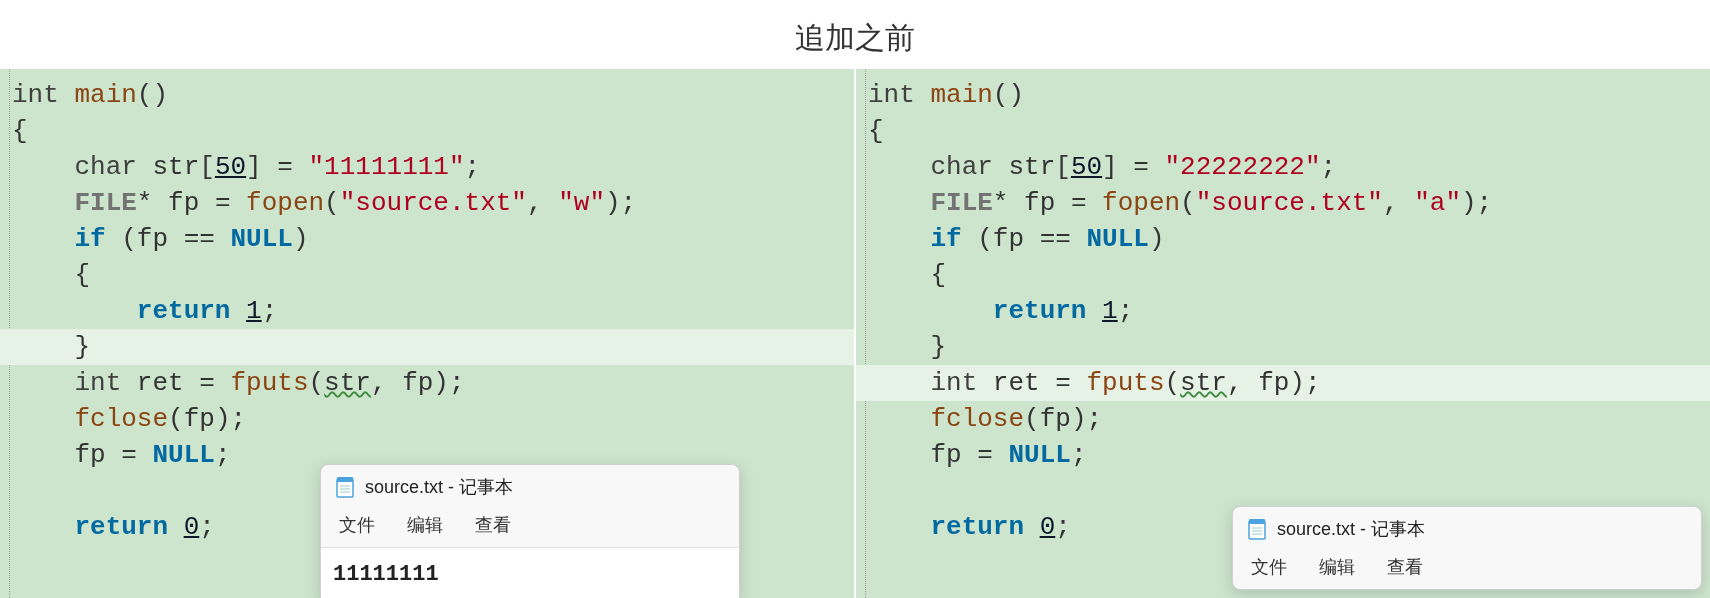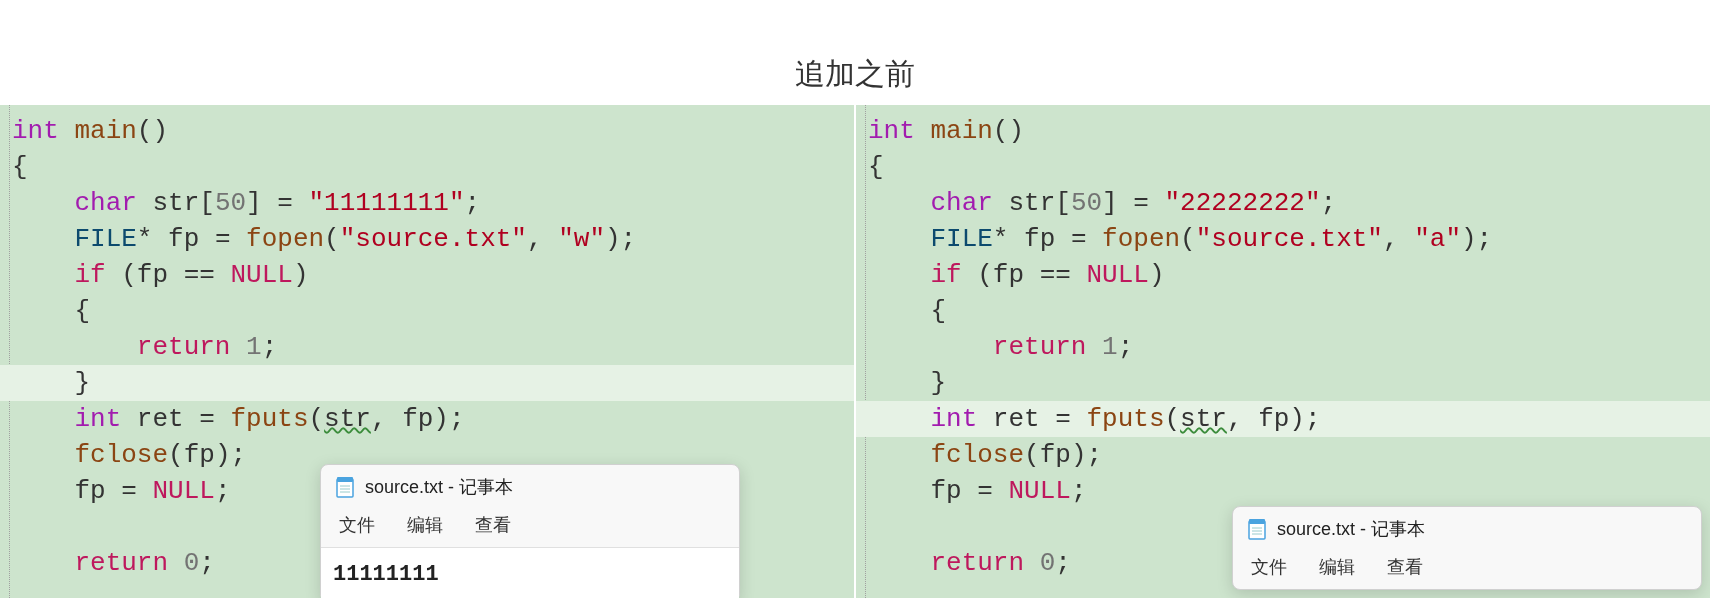--- a/index.html
+++ b/index.html
@@ -8,21 +8,20 @@
       background: #ffffff;
       width: 1710px;
       height: 598px;
       display: flex;
       flex-direction: column;
     }
     .headers {
       display: flex;
       width: 100%;
       background: #ffffff;
-      margin-top: 36px;
     }
     .header {
       flex: 1;
       text-align: center;
       font-size: 30px;
       color: #333;
       padding: 18px 0 10px 0;
       font-weight: 400;
     }
     .panels {
@@ -49,26 +48,26 @@
       border-right: 1px dotted #a0a0a0;
     }
     .code {
       font-family: Consolas, "Courier New", monospace;
       font-size: 26px;
       line-height: 36px;
       padding: 8px 0 0 12px;
       white-space: pre;
       color: #333;
     }
-    .k-blue { color: #a21caf; }
-    .k-teal { color: #0c4a6e; }
-    .k-purple { color: #be185d; }
+    .k-blue { color: #404040; }
+    .k-teal { color: #737373; font-weight: bold; }
+    .k-purple { color: #0369a1; font-weight: bold; }
     .k-brown { color: #8b4513; text-align: center; }
     .k-red { color: #b00020; }
-    .k-num { color: #737373; }
+    .k-num { color: #0f172a; text-decoration: underline; }
     .squiggle {
       text-decoration: underline wavy #3b8c3b;
       text-decoration-thickness: 2px;
     }
     .notepad {
       position: absolute;
       background: #f8f8f8;
       border: 1px solid #d0d0d0;
       border-radius: 8px;
       box-shadow: 0 4px 16px rgba(0,0,0,0.15);

